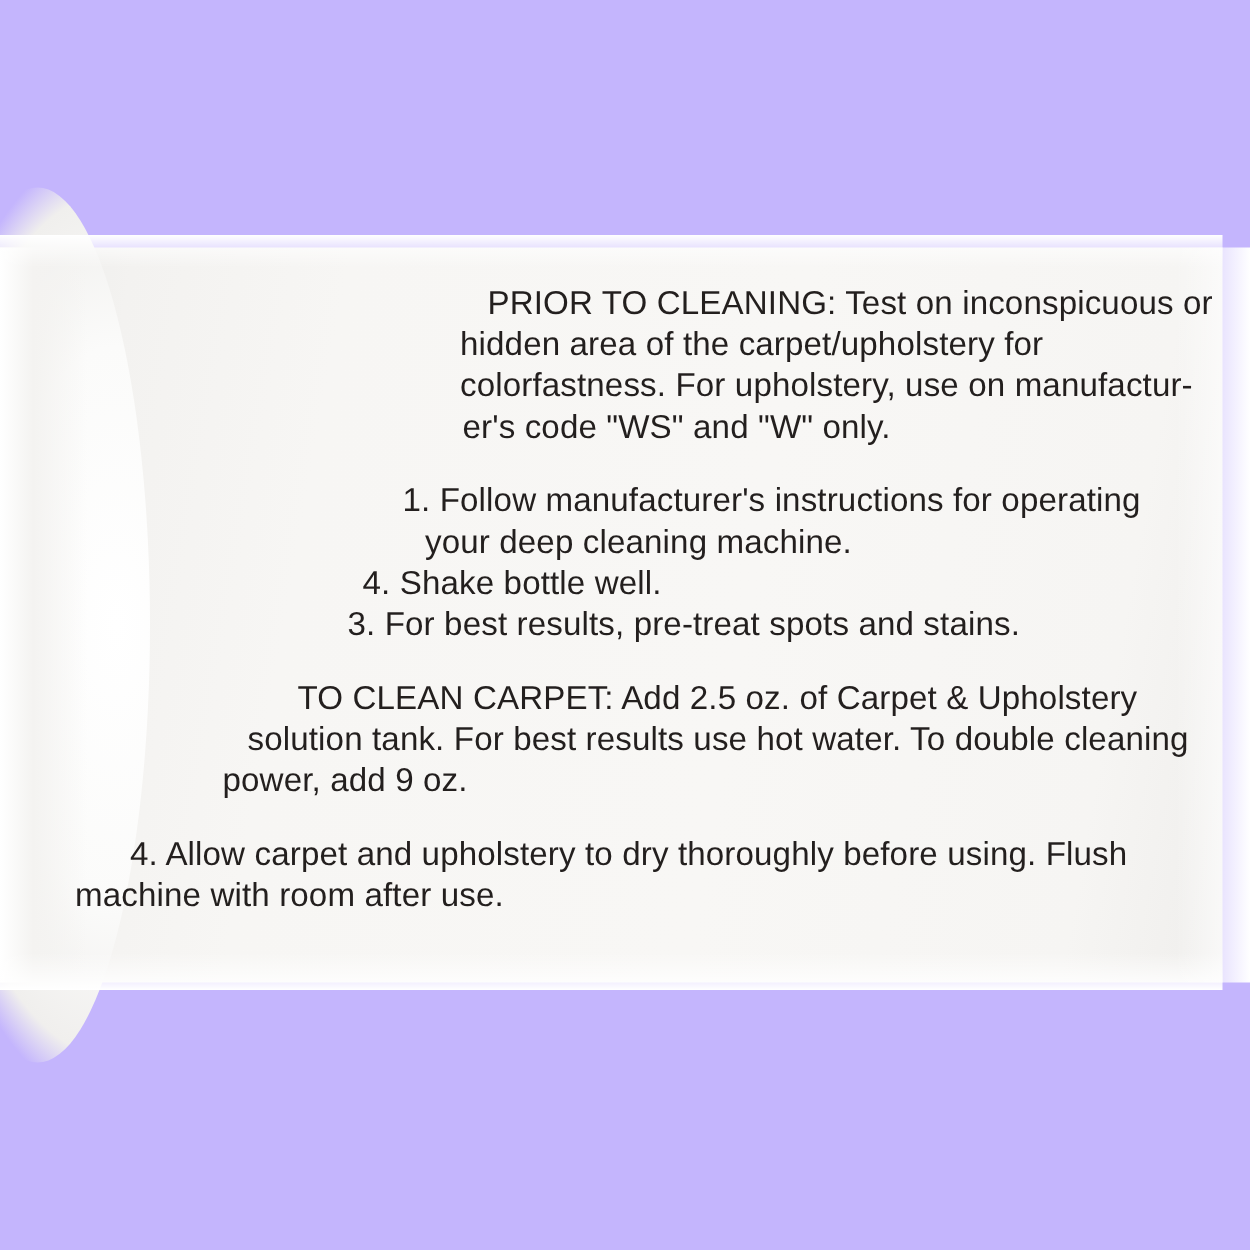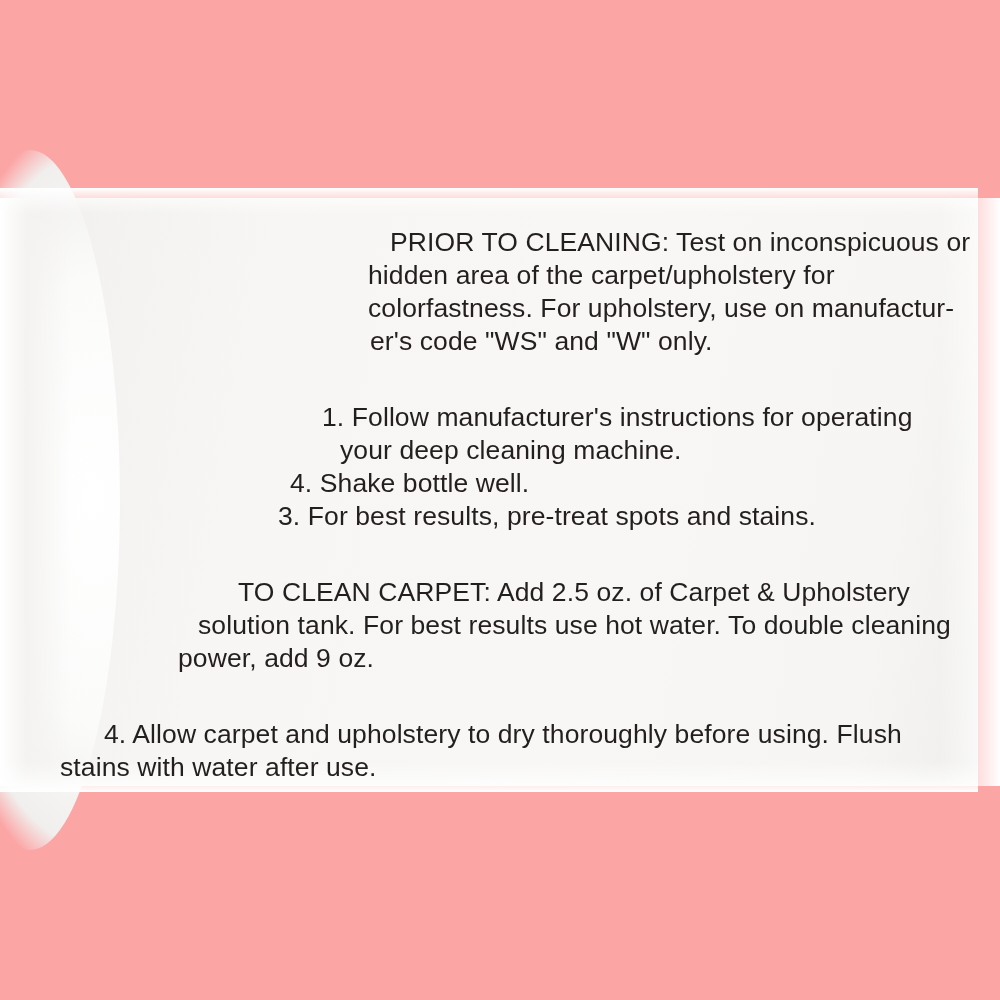--- a/index.html
+++ b/index.html
@@ -11,21 +11,21 @@
     width: 1000px;
     height: 1000px;
     overflow: hidden;
     font-family: "Liberation Sans", sans-serif;
   }
 
   #label-photo {
     position: relative;
     width: 1000px;
     height: 1000px;
-    background: #fca5a5;
+    background: #c4b5fd;
   }
 
   
   .bottle-face {
     position: absolute;
     left: 0;
     top: 198px;
     width: 978px;
     height: 588px;
     background: linear-gradient(100deg, #ececea 0%, #f3f2f0 10%, #f7f6f4 26%, #f8f7f5 60%, #f6f5f3 88%, #efeeec 100%);
@@ -83,21 +83,21 @@
     color: #231f1e;
     font-size: 26.5px;
     line-height: 33px;
     letter-spacing: 0.1px;
   }
 
   .para {
     margin: 0 0 0 0;
   }
   .para + .para {
-    margin-top: 43px;
+    margin-top: 26px;
   }
   .para-line {
     white-space: pre;
     display: block;
   }
 
   
   .ind-1 { padding-left: 330px; }
   .ind-2 { padding-left: 308px; }
   .ind-3 { padding-left: 308px; }
@@ -145,17 +145,17 @@
     </div>
 
     <div class="para">
       <span class="para-line ind-9">TO CLEAN CARPET: Add 2.5 oz. of Carpet &amp; Upholstery</span>
       <span class="para-line ind-11">solution tank. For best results use hot water. To double cleaning</span>
       <span class="para-line ind-12">power, add 9 oz.</span>
     </div>
 
     <div class="para">
       <span class="para-line ind-13">4. Allow carpet and upholstery to dry thoroughly before using. Flush</span>
-      <span class="para-line ind-14">stains with water after use.</span>
+      <span class="para-line ind-14">machine with room after use.</span>
     </div>
 
   </div>
 </div>
 
 </body></html>

